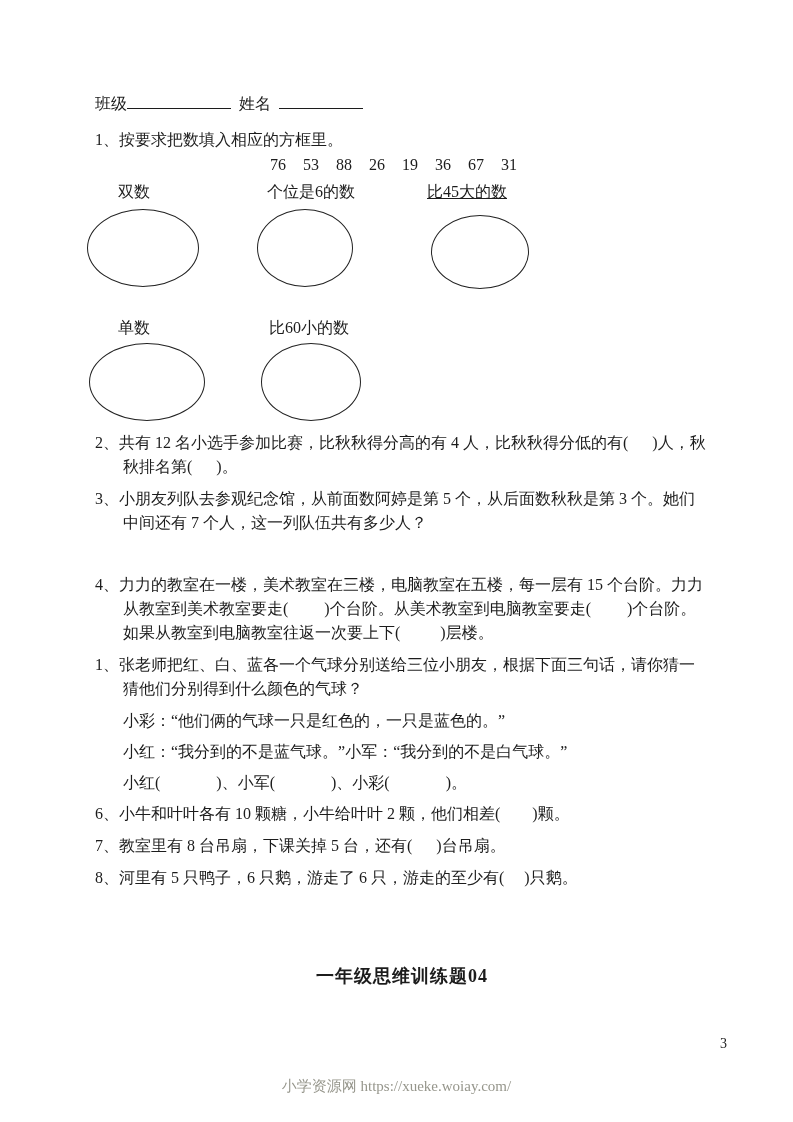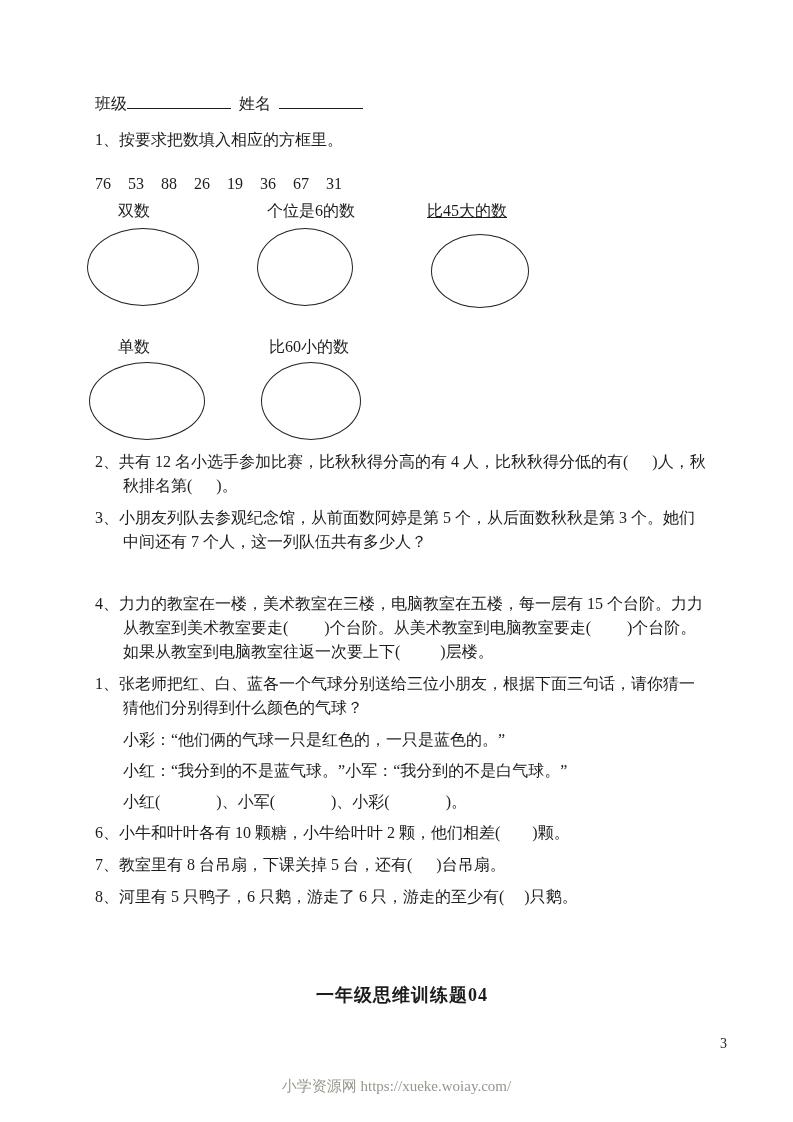--- a/index.html
+++ b/index.html
@@ -13,22 +13,22 @@
     overflow:hidden;
   }
   .content { position:absolute; left:95px; top:92px; width:614px; }
 
   .header-line { line-height:24px; margin-bottom:12px; }
   .blank { display:inline-block; border-bottom:1px solid #1c1c1c; height:15px; vertical-align:baseline; }
   .blank-class { width:104px; margin-right:6px; }
   .blank-name  { width:84px;  margin-left:8px; }
   .name-label  { margin-left:2px; }
 
-  .q1-title { line-height:24px; margin-bottom:20px; }
-  .numbers-row { line-height:24px; }
+  .q1-title { line-height:24px; margin-bottom:1px; }
+  .numbers-row { line-height:24px;text-align:center; }
   .numbers-row span { margin-right:17px; }
 
   .q1-area { position:relative; height:254px; }
   .cat { position:absolute; line-height:22px; }
   .cat1 { left:23px;  top:4px; }
   .cat2 { left:172px; top:4px; }
   .cat3 { left:332px; top:4px;text-decoration:underline; }
   .cat4 { left:23px;  top:140px; }
   .cat5 { left:174px; top:140px; }
   .ellipse { position:absolute; border:1.5px solid #232323; border-radius:50%; background:#fff; }

